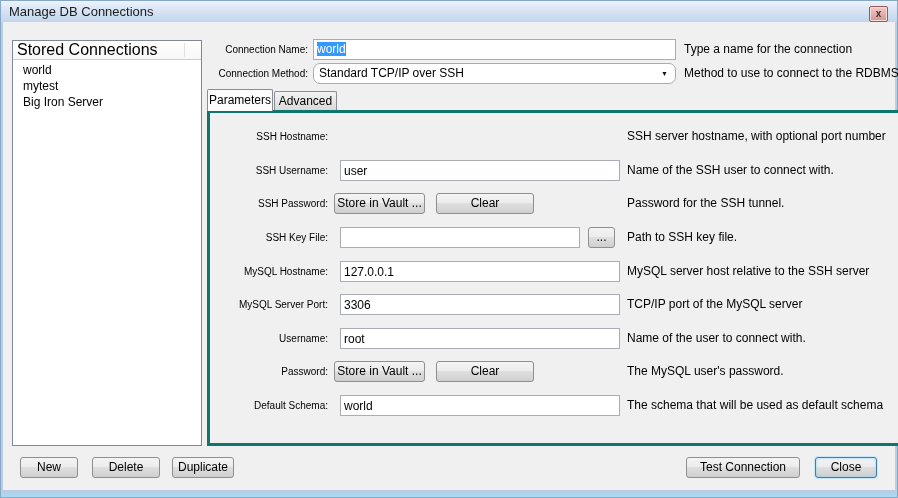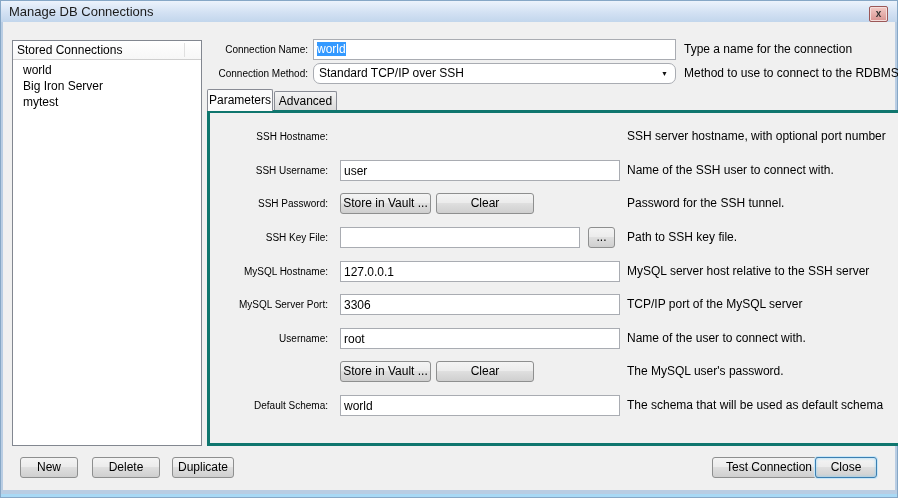--- a/index.html
+++ b/index.html
@@ -34,21 +34,21 @@
     position:absolute; left:3px; right:3px; top:22px; bottom:8px;
     background:#f0f0f0;
   }
   
   .conn-list {
     position:absolute; left:9px; top:18px; width:190px; height:406px;
     background:#fff; border:1px solid #828790;
   }
   .conn-list-header {
     position:relative; height:19px; background:linear-gradient(#ffffff,#f7f7f7);
-    border-bottom:1px solid #cfcfcf; font-size:12px; line-height:18px; padding-left:4px;
+    border-bottom:1px solid #cfcfcf; font-size:16px; line-height:18px; padding-left:4px;
   }
   .conn-list-header-sep {
     position:absolute; right:16px; top:2px; bottom:2px; width:1px; background:#e0e0e0;
   }
   .conn-item { font-size:12px; line-height:16px; padding-left:10px; color:#000; }
   
   .row-label {
     position:absolute; font-size:10px; color:#000; text-align:right; line-height:21px; height:21px;
   }
   .hint {
@@ -92,21 +92,21 @@
   .btn {
     border:1px solid #8e8f8f; border-radius:3px;
     background:linear-gradient(#f4f4f4, #ececec 45%, #e0e0e0 46%, #cfcfcf);
     font-size:12px; color:#000; text-align:center; cursor:default;
     position:absolute; height:21px; line-height:19px;
   }
   .btn.default-focus {
     border-color:#3c7fb1;
     box-shadow: inset 0 0 3px #8bd1f7, 0 0 0 1px #c9e7f8;
   }
-  .vault-btn { left:130px; width:91px; top:0; }
+  .vault-btn { left:124px; width:91px; top:0; }
   .clear-btn { left:226px; width:98px; top:0; }
   .browse-btn { left:378px; width:27px; top:0; }
 </style>
 </head>
 <body>
 
 <div class="window">
   <div class="titlebar">
     <span class="title-text">Manage DB Connections</span>
     <span class="close-btn">
@@ -116,22 +116,22 @@
   <div class="window-bottom-glow"></div>
 
   <div class="dialog">
 
     <div class="conn-list">
       <div class="conn-list-header">
         <span>Stored Connections</span>
         <span class="conn-list-header-sep"></span>
       </div>
       <div class="conn-item" style="margin-top:2px;">world</div>
+      <div class="conn-item">mytest</div>
       <div class="conn-item">Big Iron Server</div>
-      <div class="conn-item">mytest</div>
     </div>
 
     <span class="row-label" style="left:157px; top:17px; width:148px;">Connection Name:</span>
     <div class="textbox" style="left:310px; top:17px; width:363px;">
       <span class="sel">world</span>
     </div>
     <span class="hint" style="left:681px; top:17px;">Type a name for the connection</span>
 
     <span class="row-label" style="left:157px; top:41px; width:148px;">Connection Method:</span>
     <div class="combo" style="left:310px; top:41px; width:363px;border-radius:7px;">
@@ -182,33 +182,34 @@
         <span class="hint">TCP/IP port of the MySQL server</span>
       </div>
 
       <div class="prow" style="top:215px;">
         <span class="row-label">Username:</span>
         <input class="textbox" value="root" style="">
         <span class="hint">Name of the user to connect with.</span>
       </div>
 
       <div class="prow" style="top:248px;">
+        <span class="row-label">Password:</span>
         <button class="btn vault-btn">Store in Vault ...</button>
         <button class="btn clear-btn">Clear</button>
         <span class="hint">The MySQL user's password.</span>
       </div>
 
       <div class="prow" style="top:282px;">
         <span class="row-label">Default Schema:</span>
         <input class="textbox" value="world" style="">
         <span class="hint">The schema that will be used as default schema</span>
       </div>
 
     </div>
 
     <button class="btn" style="left:17px; top:435px; width:58px;">New</button>
     <button class="btn" style="left:89px; top:435px; width:68px;">Delete</button>
     <button class="btn" style="left:169px; top:435px; width:62px;">Duplicate</button>
-    <button class="btn" style="left:709px; top:435px; width:114px;">Test Connection</button>
+    <button class="btn" style="left:683px; top:435px; width:114px;">Test Connection</button>
     <button class="btn default-focus" style="left:812px; top:435px; width:62px;">Close</button>
 
   </div>
 </div>
 
 </body></html>

